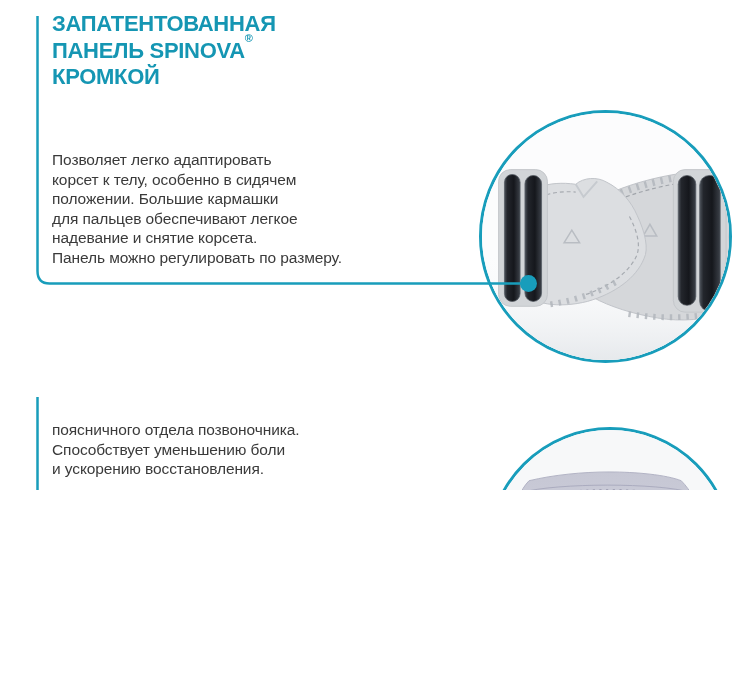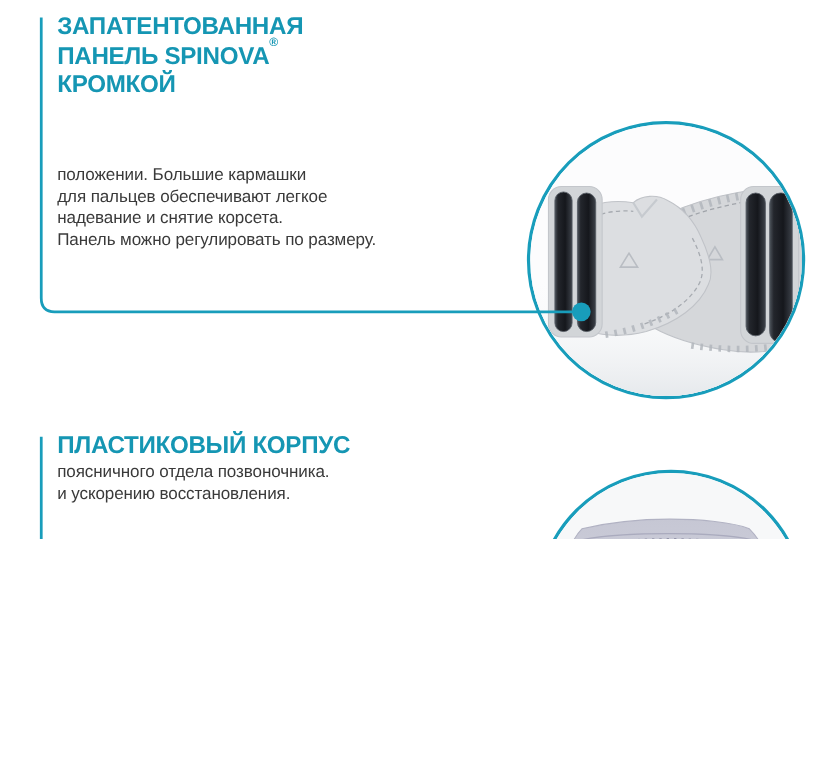--- a/index.html
+++ b/index.html
@@ -49,20 +49,22 @@
 
 <div class="page">
 
   <h2 class="feature-title" id="title1">
     <span class="bl">ЗАПАТЕНТОВАННАЯ</span>
     <span class="bl"><span>ПАНЕЛЬ SPINOVA</span><sup>®</sup></span>
     <span class="bl">КРОМКОЙ</span>
   </h2>
 
   <p class="feature-body" id="body1">
+    <span class="bl">Позволяет легко адаптировать</span>
+    <span class="bl">корсет к телу, особенно в сидячем</span>
     <span class="bl">положении. Большие кармашки</span>
     <span class="bl">для пальцев обеспечивают легкое</span>
     <span class="bl">надевание и снятие корсета.</span>
     <span class="bl">Панель можно регулировать по размеру.</span>
   </p>
 
   <div class="photo-circle" id="circle1">
     <svg viewBox="0 0 253 253">
       <defs>
         <linearGradient id="strapGrad" x1="0" y1="0" x2="1" y2="0">
@@ -101,26 +103,24 @@
 
       <g>
         <rect x="23" y="63" width="16" height="130" rx="8" fill="url(#strapGrad)" stroke="#555b63" stroke-width="0.8"></rect>
         <rect x="44" y="64" width="17" height="129" rx="8.5" fill="url(#strapGrad)" stroke="#555b63" stroke-width="0.8"></rect>
         <rect x="201" y="64" width="18" height="133" rx="9" fill="url(#strapGrad)" stroke="#555b63" stroke-width="0.8"></rect>
         <rect x="223" y="64" width="21" height="139" rx="10" fill="url(#strapGrad)" stroke="#555b63" stroke-width="0.8"></rect>
       </g>
     </svg>
   </div>
 
-  <h2 class="feature-title" id="title2">
-    <span class="bl">ПЛАСТИКОВЫЙ КОРПУС</span>
-  </h2>
 
   <p class="feature-body" id="body2">
     <span class="bl">поясничного отдела позвоночника.</span>
+    <span class="bl">Способствует уменьшению боли</span>
     <span class="bl">и ускорению восстановления.</span>
   </p>
 
   <div class="photo-circle" id="circle2">
     <svg viewBox="0 0 246 246">
       <defs>
         <linearGradient id="floor2" x1="0" y1="0" x2="0" y2="1">
           <stop offset="0" stop-color="#f7f8f9" stop-opacity="0"></stop>
           <stop offset="1" stop-color="#e3e6ea"></stop>
         </linearGradient>

